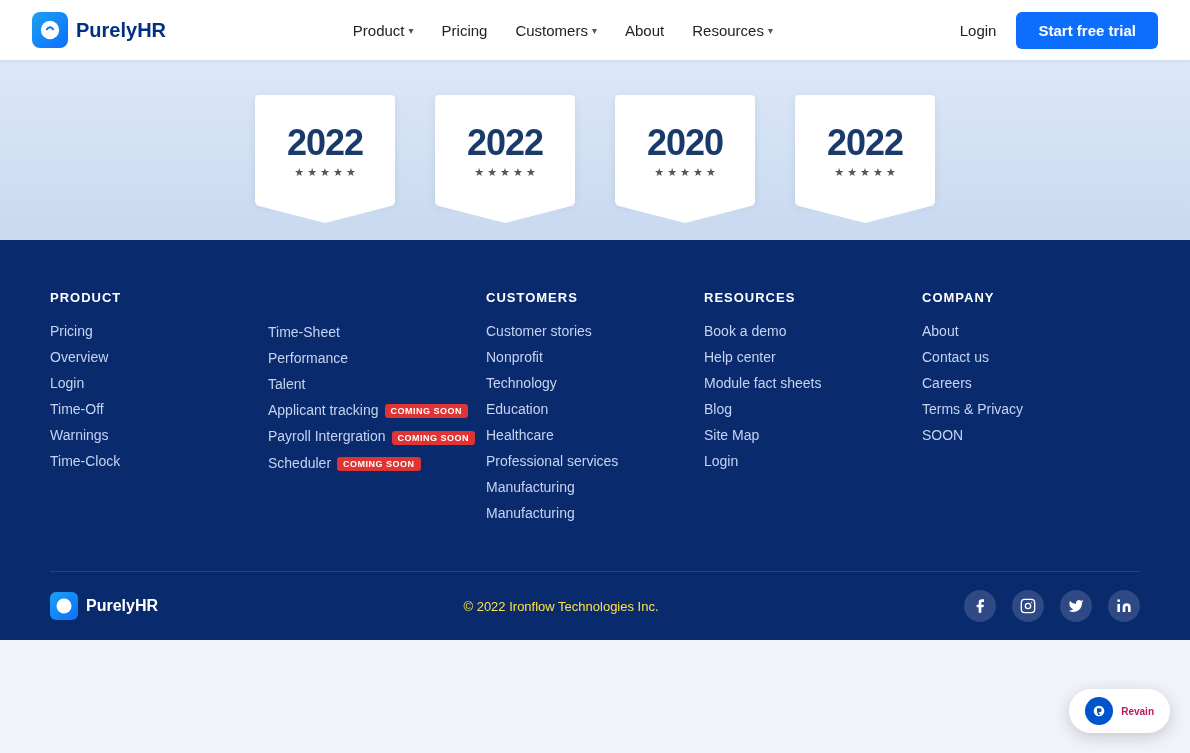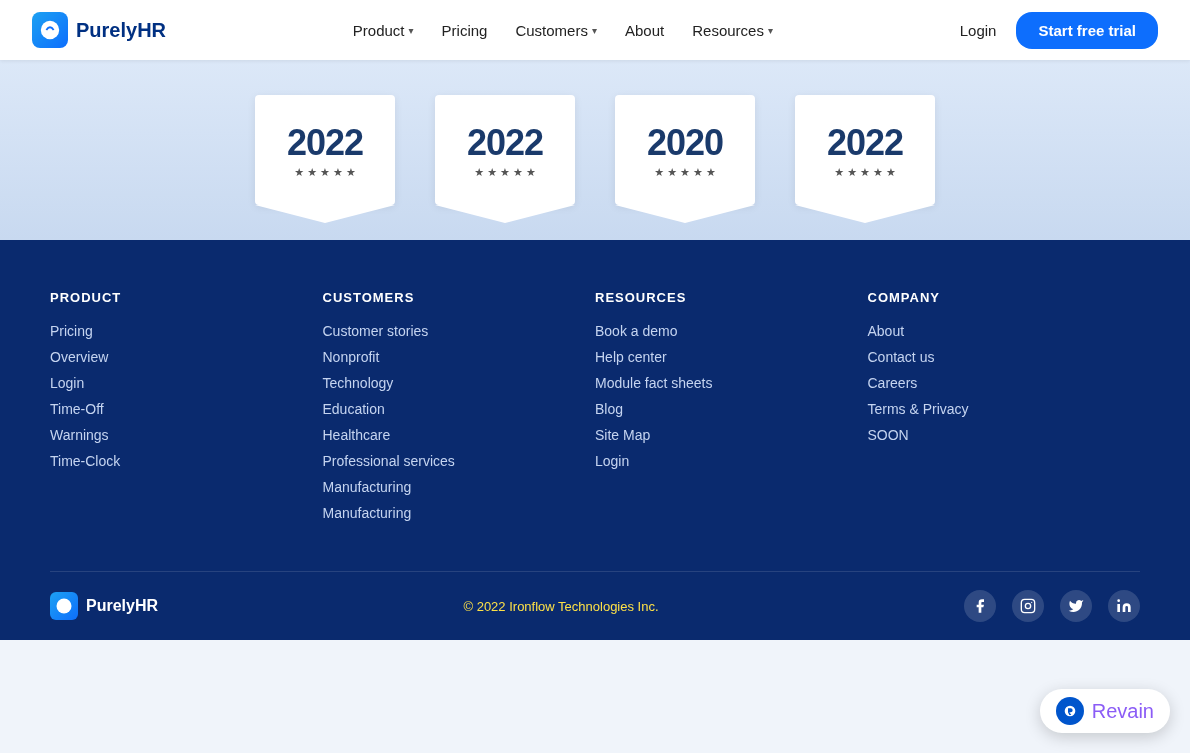--- a/index.html
+++ b/index.html
@@ -25,21 +25,21 @@
     .nav-links { display: flex; align-items: center; gap: 28px; }
     .nav-link {
       font-size: 15px; color: #222; font-weight: 500; cursor: pointer;
       display: flex; align-items: center; gap: 4px;
     }
     .nav-link .chevron { font-size: 10px; color: #555; }
     .nav-right { display: flex; align-items: center; gap: 20px; }
     .nav-login { font-size: 15px; color: #222; font-weight: 500; cursor: pointer; }
     .nav-cta {
       background: #0d6efd; color: #fff; border: none;
-      padding: 10px 22px; border-radius: 16px;
+      padding: 10px 22px; border-radius: 6px;
       font-size: 15px; font-weight: 600; cursor: pointer; text-align: right;
     }
 
     
     .hero-area {
       margin-top: 60px;
       background: linear-gradient(180deg, #dce8f8 0%, #c8d9f0 100%);
       height: 180px;
       display: flex; align-items: center; justify-content: center;
       gap: 40px; padding: 0 32px;
@@ -129,21 +129,21 @@
       padding: 8px 16px;
       box-shadow: 0 4px 16px rgba(0,0,0,0.18);
       cursor: pointer; z-index: 200;
     }
     .revain-icon {
       width: 28px; height: 28px;
       background: #0055cc; border-radius: 50%;
       display: flex; align-items: center; justify-content: center;
     }
     .revain-icon svg { width: 16px; height: 16px; fill: white; }
-    .revain-text { font-size: 20px; font-weight: 400; color: #8b5cf6; }
+    .revain-text { font-size: 10px; font-weight: 700; color: #be185d; }
   </style>
 </head>
 <body>
 
 <nav>
   <div class="nav-logo">
     <div class="nav-logo-mark">
       <svg viewBox="0 0 24 24">
           <circle cx="12" cy="12" r="10"></circle>
           <path d="M8 12 Q12 6 16 12" fill="none" stroke="#0d6efd" stroke-width="2"></path>
@@ -200,20 +200,29 @@
   <div class="footer-columns" id="footer-columns-container">
 
   <div class="footer-col">
         <div class="footer-col-heading">PRODUCT</div>
         <a class="footer-link" href="#">Pricing</a>
         <a class="footer-link" href="#">Overview</a>
         <a class="footer-link" href="#">Login</a>
         <a class="footer-link" href="#">Time-Off</a>
         <a class="footer-link" href="#">Warnings</a>
         <a class="footer-link" href="#">Time-Clock</a>
+      </div>
+      <div class="footer-col">
+        <div style="height: 34px;"></div>
+        <a class="footer-link" href="#">Time-Sheet</a>
+        <a class="footer-link" href="#">Performance</a>
+        <a class="footer-link" href="#">Talent</a>
+        <a class="footer-link" href="#">Applicant tracking<span class="coming-soon-badge">COMING SOON</span></a>
+        <a class="footer-link" href="#">Payroll Intergration<span class="coming-soon-badge">COMING SOON</span></a>
+        <a class="footer-link" href="#">Scheduler<span class="coming-soon-badge">COMING SOON</span></a>
       </div>
       <div class="footer-col">
         <div class="footer-col-heading">CUSTOMERS</div>
         <a class="footer-link" href="#">Customer stories</a>
         <a class="footer-link" href="#">Nonprofit</a>
         <a class="footer-link" href="#">Technology</a>
         <a class="footer-link" href="#">Education</a>
         <a class="footer-link" href="#">Healthcare</a>
         <a class="footer-link" href="#">Professional services</a>
         <a class="footer-link" href="#">Manufacturing</a>

